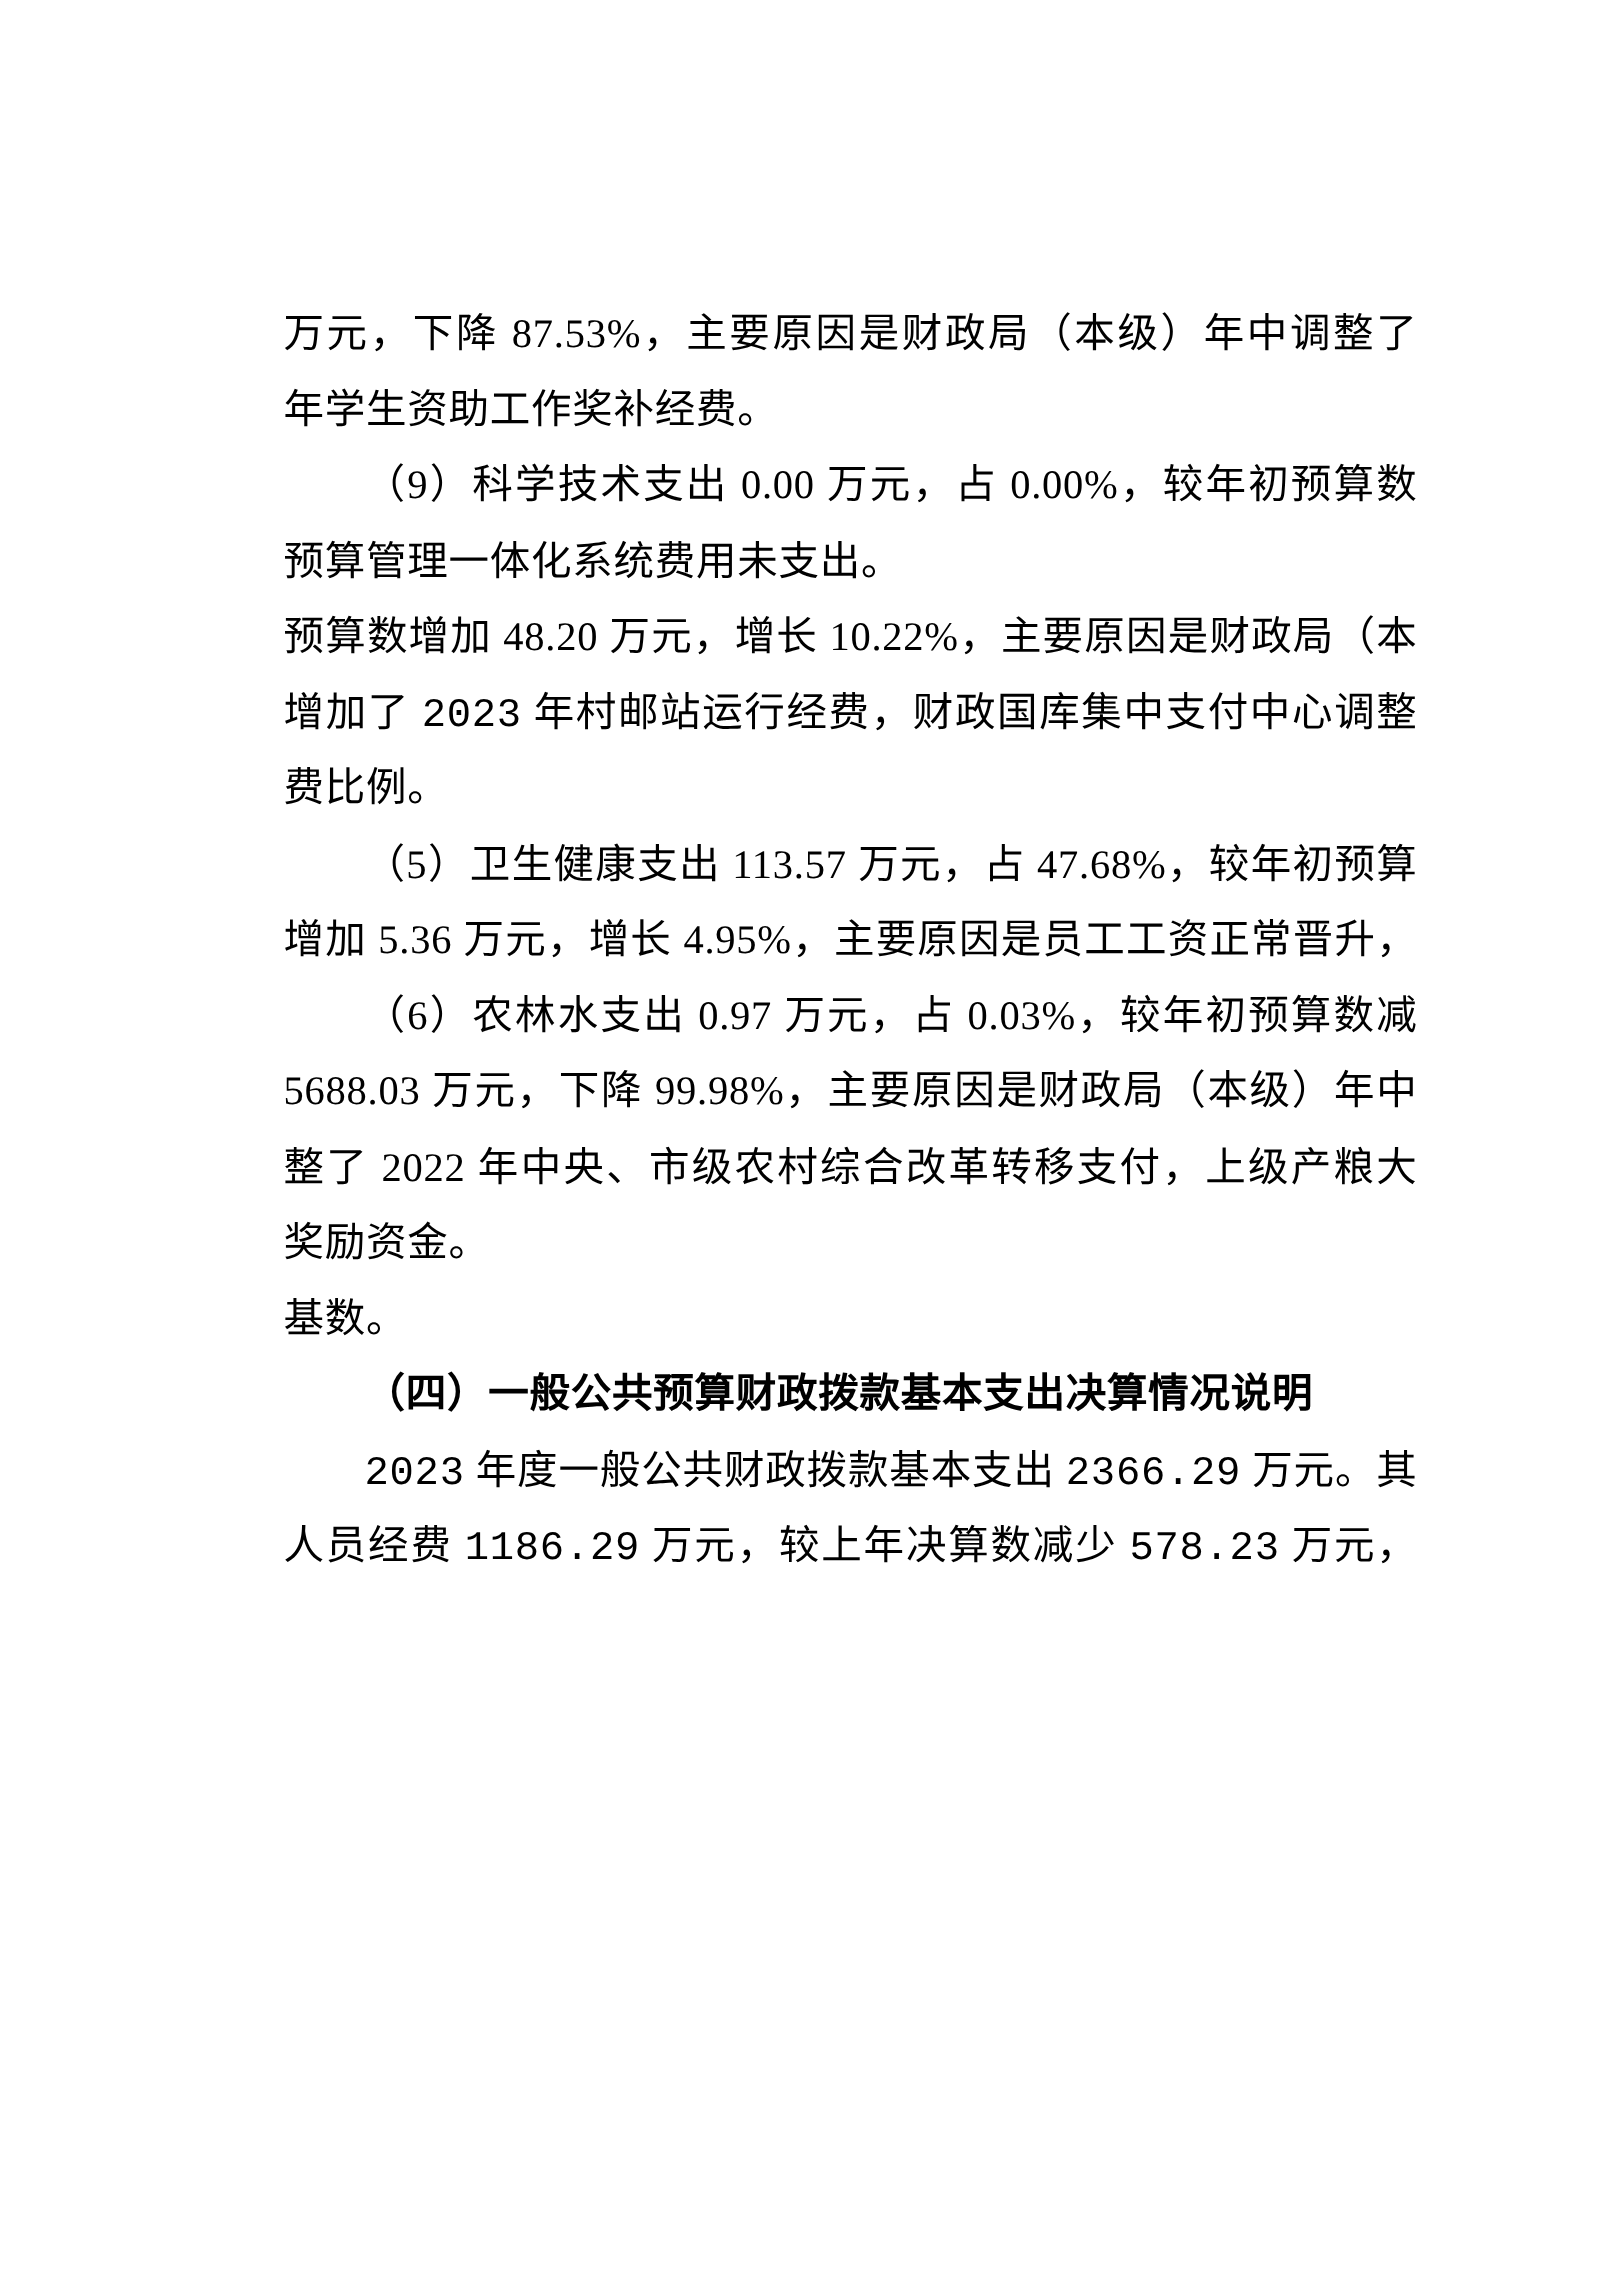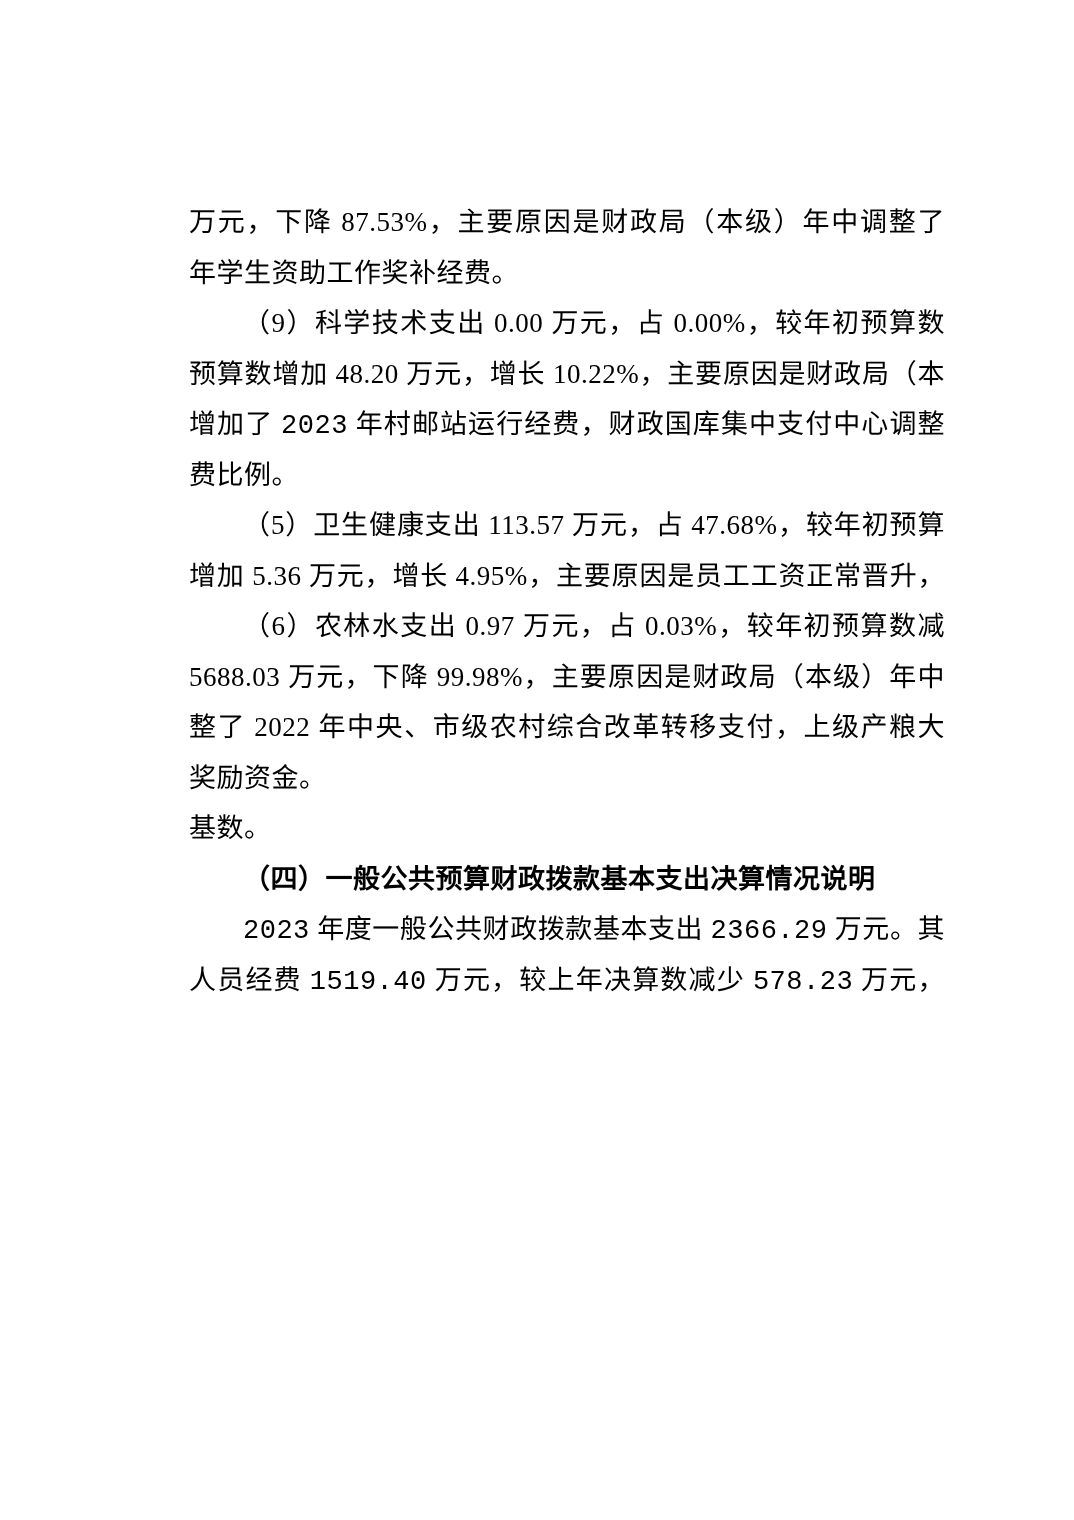--- a/index.html
+++ b/index.html
@@ -56,20 +56,21 @@
 <body>
 
 <div class="page" style="background: rgb(255, 255, 255); color: rgb(0, 0, 0);">
   <div class="text-block" id="text-block">
       <div class="para">
         <div class="line fill"><span class="run-serif">万元，下降 87.53%，主要原因是财政局（本级）年中调整了 2022</span></div>
         <div class="line"><span class="run-serif">年学生资助工作奖补经费。</span></div>
       </div>
       <div class="para">
         <div class="line fill indent"><span class="run-serif">（9）科学技术支出 0.00 万元，占 0.00%，较年初预算数减</span></div>
+        <div class="line"><span class="run-serif">预算管理一体化系统费用未支出。</span></div>
       </div>
       <div class="para">
         <div class="line fill"><span class="run-serif">预算数增加 48.20 万元，增长 10.22%，主要原因是财政局（本级）</span></div>
         <div class="line fill"><span class="run-serif">增加了 </span><span class="run-sans">2023</span><span class="run-serif"> 年村邮站运行经费，财政国库集中支付中心调整缴</span></div>
         <div class="line"><span class="run-serif">费比例。</span></div>
       </div>
       <div class="para">
         <div class="line fill indent"><span class="run-serif">（5）卫生健康支出 113.57 万元，占 47.68%，较年初预算数</span></div>
         <div class="line fill"><span class="run-serif">增加 5.36 万元，增长 4.95%，主要原因是员工工资正常晋升，社</span></div>
       </div>
@@ -80,16 +81,16 @@
         <div class="line"><span class="run-serif">奖励资金。</span></div>
       </div>
       <div class="para">
         <div class="line"><span class="run-serif">基数。</span></div>
       </div>
       <div class="para bold">
         <div class="line indent"><span class="run-serif">（四）一般公共预算财政拨款基本支出决算情况说明</span></div>
       </div>
       <div class="para">
         <div class="line fill indent"><span class="run-sans">2023</span><span class="run-serif"> 年度一般公共财政拨款基本支出 </span><span class="run-sans">2366.29</span><span class="run-serif"> 万元。其中：</span></div>
-        <div class="line fill"><span class="run-serif">人员经费 </span><span class="run-sans">1519.40</span><span class="run-serif"> 万元，较上年决算数减少 </span><span class="run-sans">578.23</span><span class="run-serif"> 万元，下降</span></div>
+        <div class="line fill"><span class="run-serif">人员经费 </span><span class="run-sans">1186.29</span><span class="run-serif"> 万元，较上年决算数减少 </span><span class="run-sans">578.23</span><span class="run-serif"> 万元，下降</span></div>
       </div>
     </div>
 </div>
 
 </body></html>

